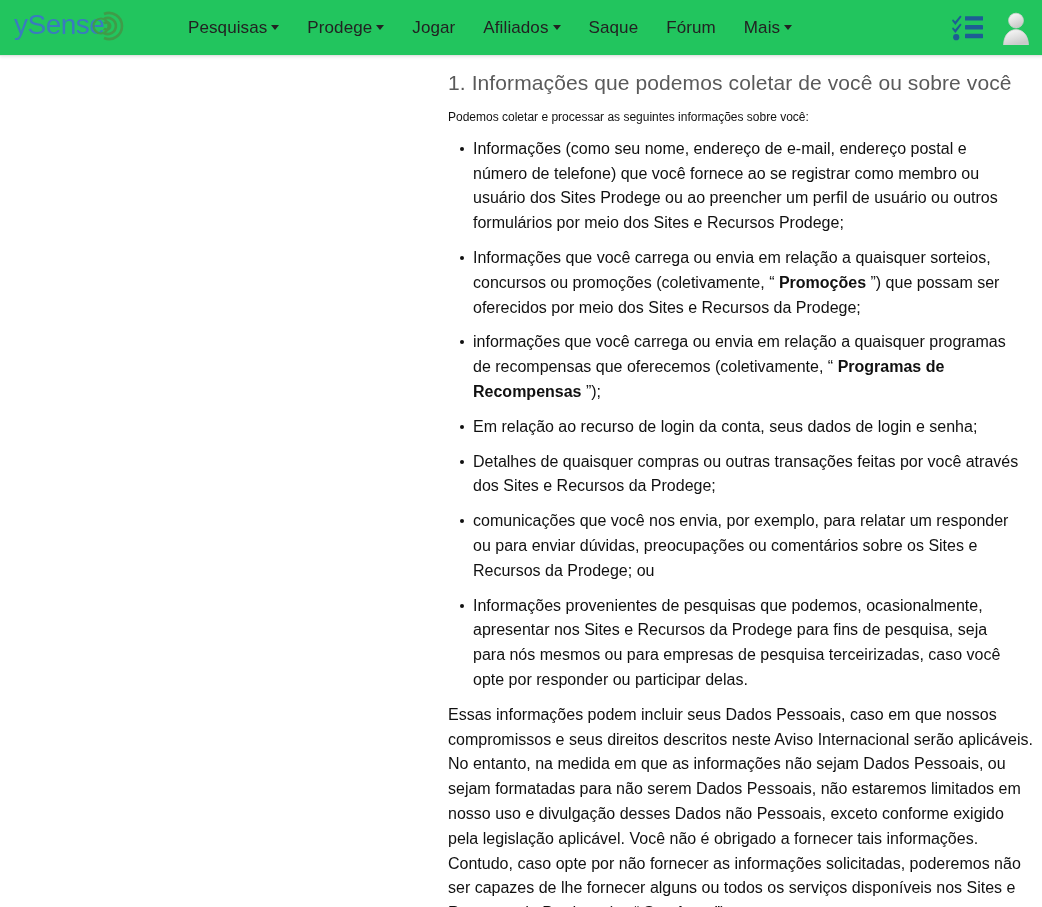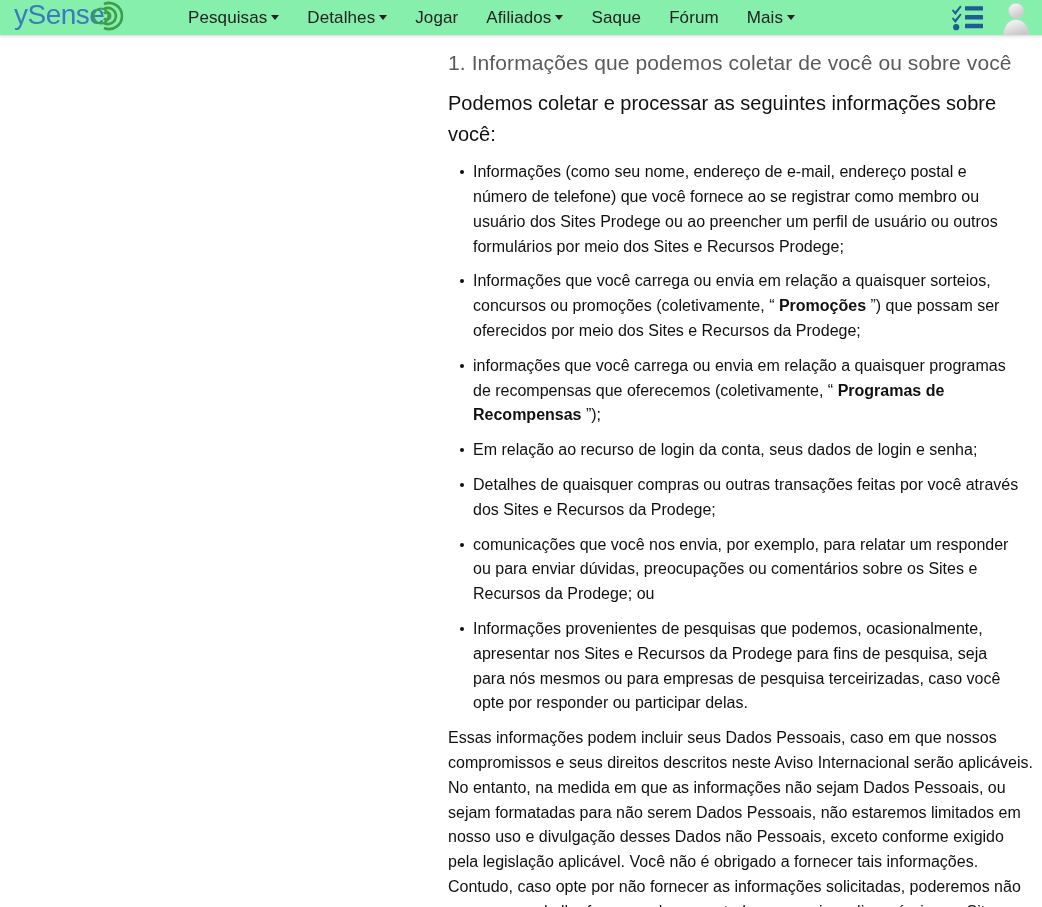--- a/index.html
+++ b/index.html
@@ -10,22 +10,22 @@
     background: #ffffff;
     width: 1042px;
     height: 907px;
     overflow: hidden;
     font-family: "Liberation Sans", "DejaVu Sans", sans-serif;
   }
 
   
   .navbar {
     position: relative;
-    height: 36px;
-    background: #86efac;
+    height: 56px;
+    background: #22c55e;
     display: flex;
     align-items: center;
     padding: 0 0 0 10px;
     border-bottom: 1px solid #e3e3e3;
     box-shadow: 0 1px 3px rgba(0,0,0,0.10);
     z-index: 5;
   }
   .brand {
     display: flex;
     align-items: center;
@@ -101,21 +101,21 @@
   .section-title {
     color: #5a5a5a;
     font-size: 21px;
     font-weight: 400;
     line-height: 1.3;
     margin: 13px 0 12px 0;
     letter-spacing: 0.1px;
   }
   .lead {
     color: #101010;
-    font-size: 20px;
+    font-size: 12px;
     line-height: 1.55;
     margin: 0 0 10px 0;
   }
   ul.bullets {
     list-style: none;
     margin: 0 16px 10px 0;
     padding: 0;
   }
   ul.bullets > li {
     position: relative;
@@ -161,21 +161,21 @@
       </svg>
     </span>
   </a>
 
   <nav class="nav-links">
     <a class="nav-item" href="#">
       <span>Pesquisas</span>
       <i class="caret"></i>
     </a>
     <a class="nav-item" href="#">
-      <span>Detalhes</span>
+      <span>Prodege</span>
       <i class="caret"></i>
     </a>
     <a class="nav-item" href="#">
       <span>Jogar</span>
     </a>
     <a class="nav-item" href="#">
       <span>Afiliados</span>
       <i class="caret"></i>
     </a>
     <a class="nav-item" href="#">

